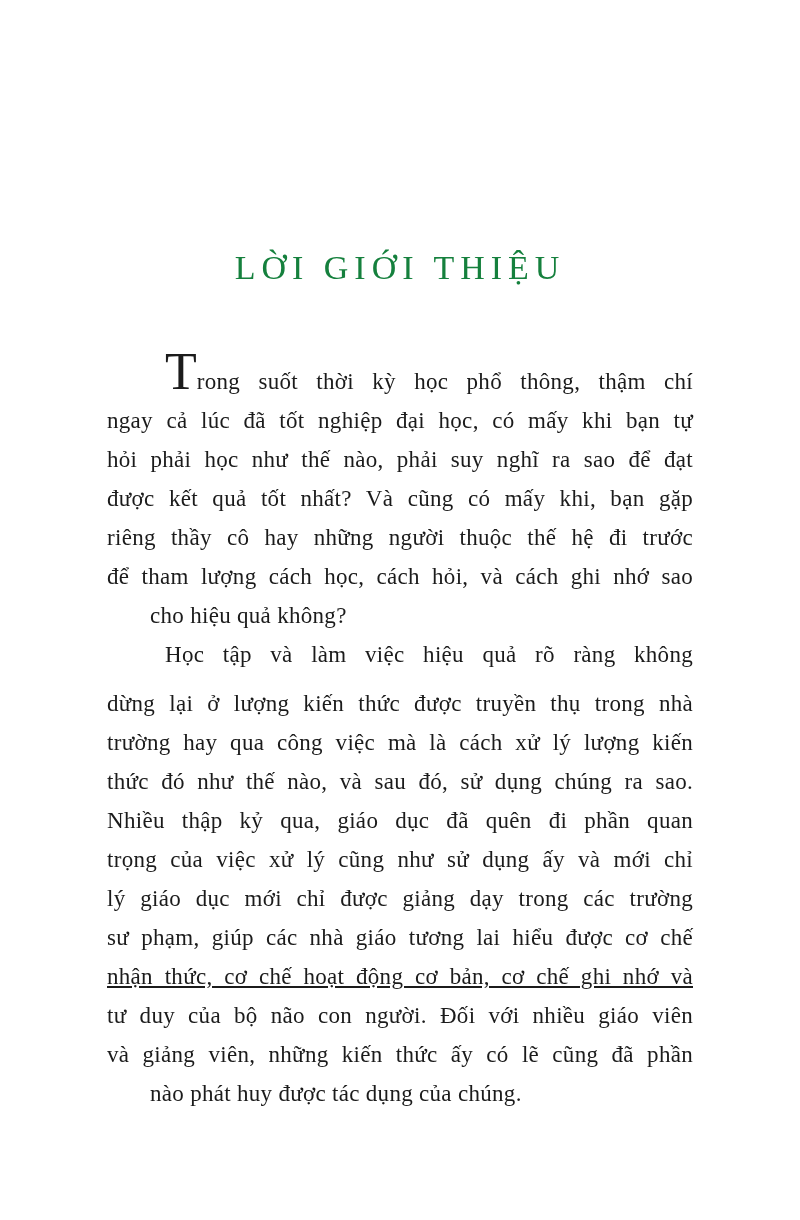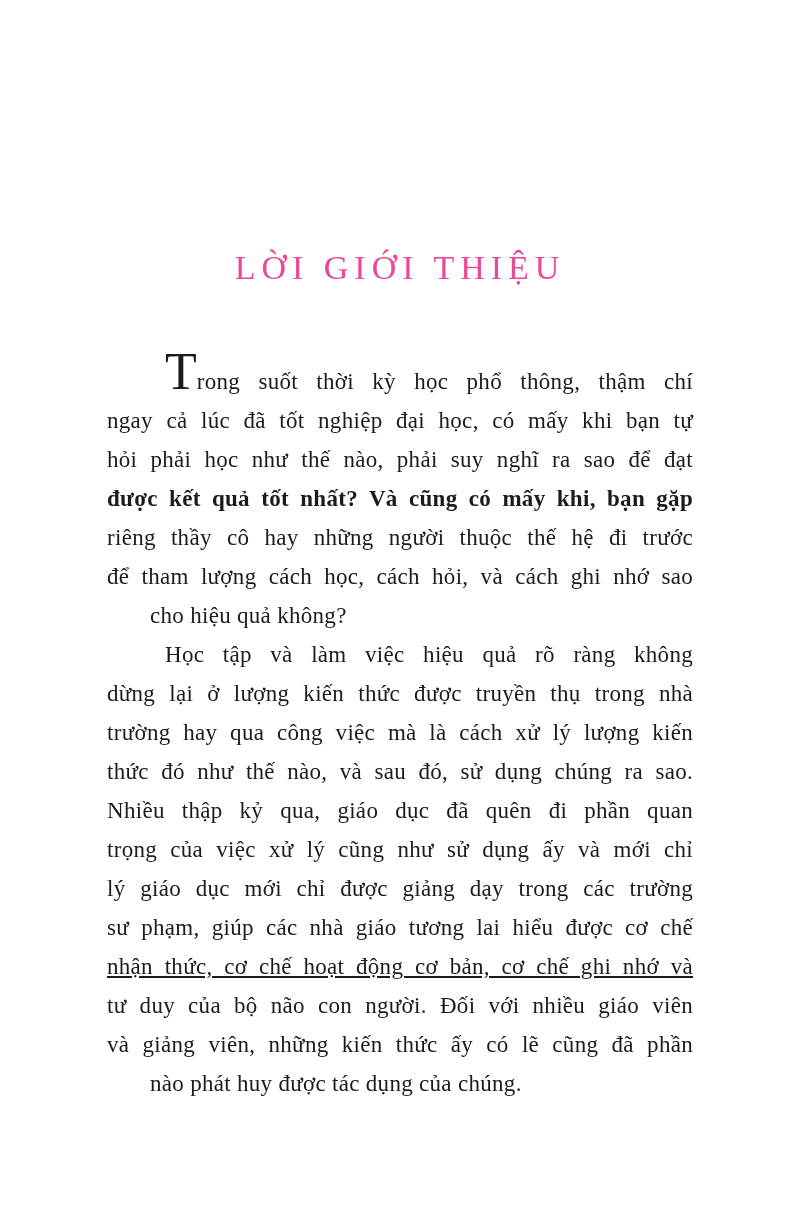--- a/index.html
+++ b/index.html
@@ -21,21 +21,21 @@
     padding: 248px 107px 0 107px;
     background: #ffffff;
   }
   .chapter-title {
     margin: 0 0 74px 0;
     text-align: center;
     font-size: 34px;
     font-weight: normal;
     letter-spacing: 6px;
     line-height: 40px;
-    color: #ec4899;
+    color: #15803d;
     white-space: nowrap;
   }
   .body-text {
     width: 586px;
   }
   .paragraph {
     margin: 0;
   }
   .line {
     font-size: 23px;
@@ -66,28 +66,28 @@
 <body>
 
 <div class="page">
   <h1 class="chapter-title">LỜI GIỚI THIỆU</h1>
 
   <div class="body-text">
       <div class="paragraph">
         <div class="line first-line" style="white-space: normal;"><span class="drop-cap">T</span>rong suốt thời kỳ học phổ thông, thậm chí</div>
         <div class="line" style="white-space: normal;">ngay cả lúc đã tốt nghiệp đại học, có mấy khi bạn tự</div>
         <div class="line" style="white-space: normal;">hỏi phải học như thế nào, phải suy nghĩ ra sao để đạt</div>
-        <div class="line" style="white-space: normal; font-weight: bold;">được kết quả tốt nhất? Và cũng có mấy khi, bạn gặp</div>
+        <div class="line" style="white-space: normal;">được kết quả tốt nhất? Và cũng có mấy khi, bạn gặp</div>
         <div class="line" style="white-space: normal;">riêng thầy cô hay những người thuộc thế hệ đi trước</div>
         <div class="line" style="white-space: normal;">để tham lượng cách học, cách hỏi, và cách ghi nhớ sao</div>
         <div class="line last-line">cho hiệu quả không?</div>
       </div>
       <div class="paragraph">
         <div class="line first-line" style="white-space: normal;">Học tập và làm việc hiệu quả rõ ràng không</div>
-        <div class="line" style="white-space: normal;">dừng lại ở lượng kiến thức được truyền thụ trong nhà</div>
+        <div class="line" style="white-space: normal; margin-top: 10px;">dừng lại ở lượng kiến thức được truyền thụ trong nhà</div>
         <div class="line" style="white-space: normal;">trường hay qua công việc mà là cách xử lý lượng kiến</div>
         <div class="line" style="white-space: normal;">thức đó như thế nào, và sau đó, sử dụng chúng ra sao.</div>
         <div class="line" style="white-space: normal;">Nhiều thập kỷ qua, giáo dục đã quên đi phần quan</div>
         <div class="line" style="white-space: normal;">trọng của việc xử lý cũng như sử dụng ấy và mới chỉ</div>
         <div class="line" style="white-space: normal;">lý giáo dục mới chỉ được giảng dạy trong các trường</div>
         <div class="line" style="white-space: normal;">sư phạm, giúp các nhà giáo tương lai hiểu được cơ chế</div>
         <div class="line" style="white-space: normal; text-decoration: underline;">nhận thức, cơ chế hoạt động cơ bản, cơ chế ghi nhớ và</div>
         <div class="line" style="white-space: normal;">tư duy của bộ não con người. Đối với nhiều giáo viên</div>
         <div class="line" style="white-space: normal;">và giảng viên, những kiến thức ấy có lẽ cũng đã phần</div>
         <div class="line last-line">nào phát huy được tác dụng của chúng.</div>

